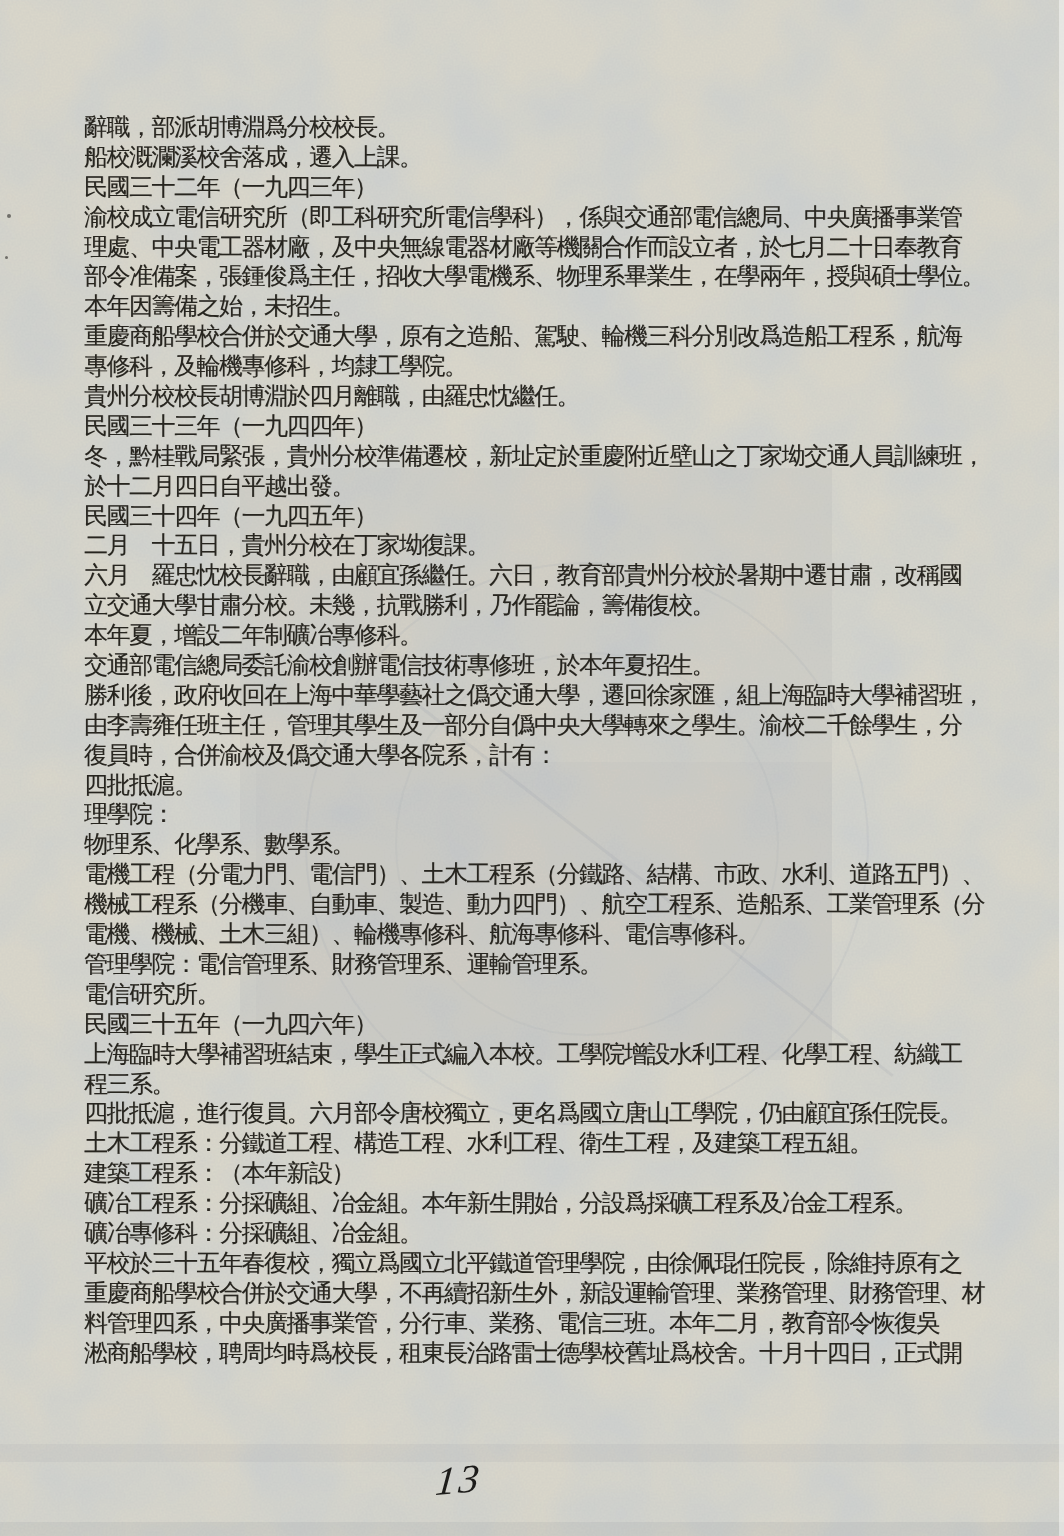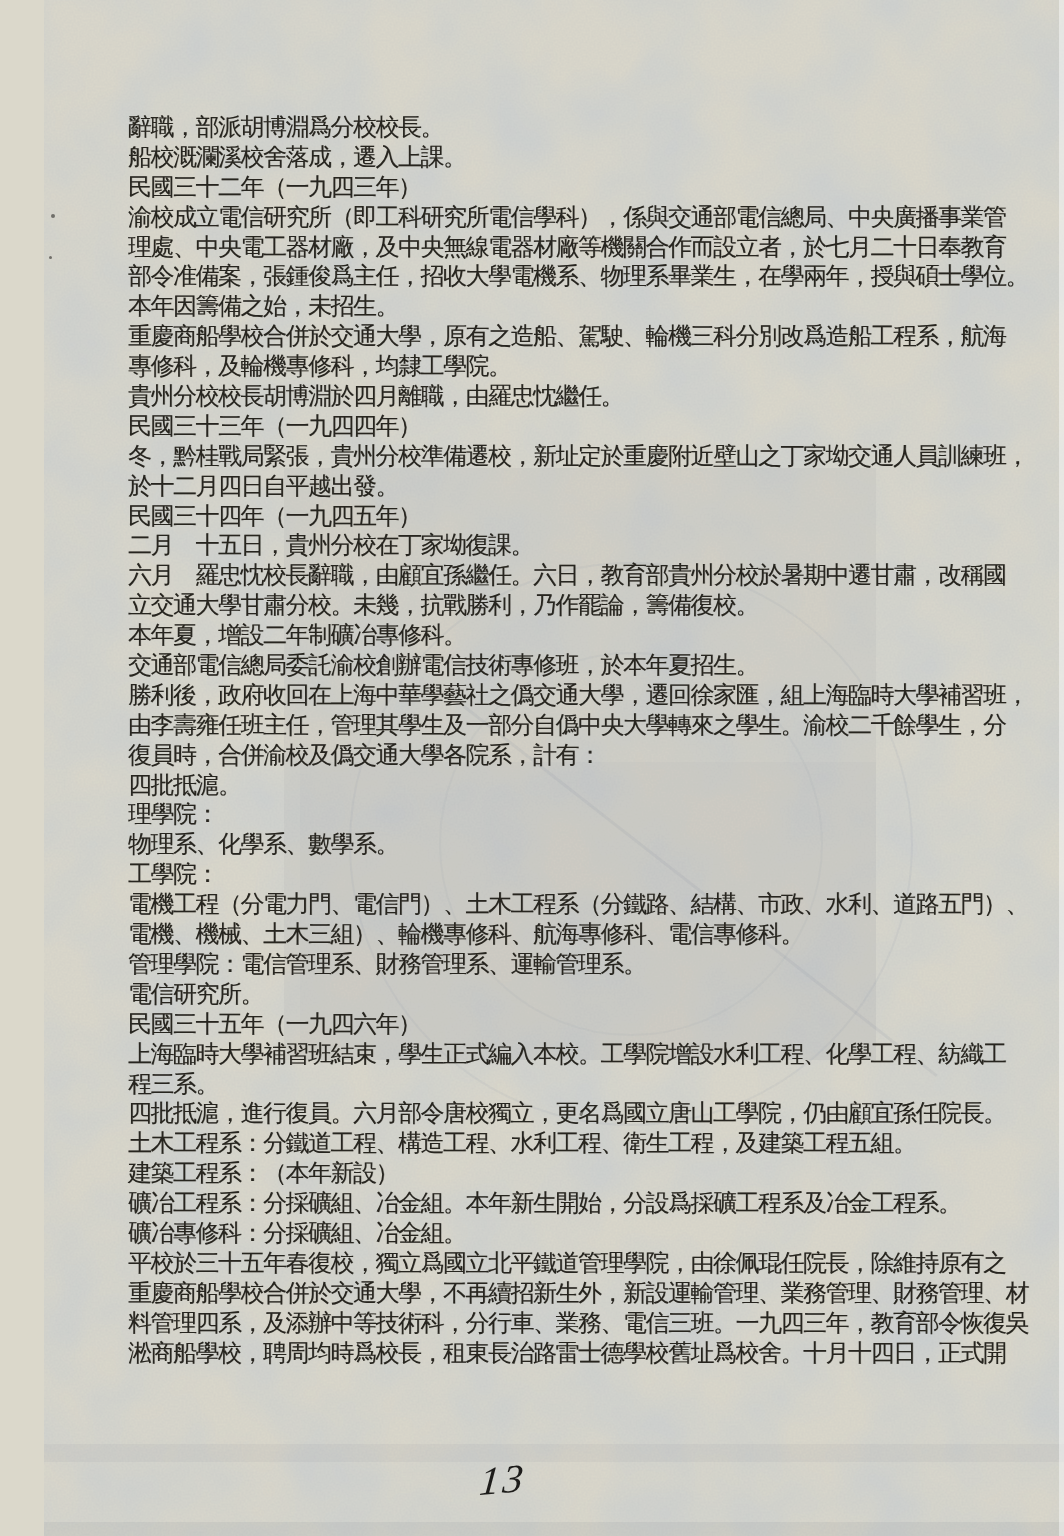--- a/index.html
+++ b/index.html
@@ -2,21 +2,21 @@
 <html><head>
 <meta charset="utf-8">
 <style>
   html,body{margin:0;padding:0;}
   body{
     width:1064px;height:1536px;
     position:relative;overflow:hidden;
     background:#dbd8cb;
     font-family:"Liberation Serif","DejaVu Serif",serif;
   }
-  .page{position:absolute;inset:0;margin-left:44px;}
+  .page{position:absolute;inset:0;}
   .texture{position:absolute;left:0;top:0;z-index:1;pointer-events:none;}
   .artifact{position:absolute;z-index:1;pointer-events:none;}
   .stain-main{left:240px;top:468px;width:592px;height:592px;background:rgba(115,125,142,0.065);}
   .stain-low{left:256px;top:762px;width:576px;height:298px;background:rgba(115,125,142,0.04);}
   .seal{border-radius:50%;}
   .seal-outer{left:305px;top:562px;width:560px;height:560px;border:2px solid rgba(140,150,165,0.10);}
   .seal-inner{left:395px;top:652px;width:380px;height:380px;border:2px solid rgba(140,150,165,0.09);}
   .streak{left:420px;top:705px;width:600px;height:3px;background:rgba(130,140,155,0.12);
           transform:rotate(38deg);transform-origin:left center;}
   .band-low{left:0;top:1444px;width:1064px;height:18px;background:rgba(125,130,142,0.08);}
@@ -91,34 +91,34 @@
       <div class="line">六月　羅忠忱校長辭職，由顧宜孫繼任。六日，教育部貴州分校於暑期中遷甘肅，改稱國</div>
       <div class="line">立交通大學甘肅分校。未幾，抗戰勝利，乃作罷論，籌備復校。</div>
       <div class="line">本年夏，增設二年制礦冶專修科。</div>
       <div class="line">交通部電信總局委託渝校創辦電信技術專修班，於本年夏招生。</div>
       <div class="line">勝利後，政府收回在上海中華學藝社之僞交通大學，遷回徐家匯，組上海臨時大學補習班，</div>
       <div class="line">由李壽雍任班主任，管理其學生及一部分自僞中央大學轉來之學生。渝校二千餘學生，分</div>
       <div class="line">復員時，合併渝校及僞交通大學各院系，計有：</div>
       <div class="line">四批抵滬。</div>
       <div class="line">理學院：</div>
       <div class="line">物理系、化學系、數學系。</div>
-      <div class="line">工學院：</div>
       <div class="line">電機工程（分電力門、電信門）、土木工程系（分鐵路、結構、市政、水利、道路五門）、</div>
+      <div class="line">機械工程系（分機車、自動車、製造、動力四門）、航空工程系、造船系、工業管理系（分</div>
       <div class="line">電機、機械、土木三組）、輪機專修科、航海專修科、電信專修科。</div>
       <div class="line">管理學院：電信管理系、財務管理系、運輸管理系。</div>
       <div class="line">電信研究所。</div>
       <div class="line">民國三十五年（一九四六年）</div>
       <div class="line">上海臨時大學補習班結束，學生正式編入本校。工學院增設水利工程、化學工程、紡織工</div>
       <div class="line">程三系。</div>
       <div class="line">四批抵滬，進行復員。六月部令唐校獨立，更名爲國立唐山工學院，仍由顧宜孫任院長。</div>
       <div class="line">土木工程系：分鐵道工程、構造工程、水利工程、衛生工程，及建築工程五組。</div>
       <div class="line">建築工程系：（本年新設）</div>
       <div class="line">礦冶工程系：分採礦組、冶金組。本年新生開始，分設爲採礦工程系及冶金工程系。</div>
       <div class="line">礦冶專修科：分採礦組、冶金組。</div>
       <div class="line">平校於三十五年春復校，獨立爲國立北平鐵道管理學院，由徐佩琨任院長，除維持原有之</div>
       <div class="line">重慶商船學校合併於交通大學，不再續招新生外，新設運輸管理、業務管理、財務管理、材</div>
-      <div class="line">料管理四系，及添辦中等技術科，分行車、業務、電信三班。一九四三年，教育部令恢復吳</div>
+      <div class="line">料管理四系，中央廣播事業管，分行車、業務、電信三班。本年二月，教育部令恢復吳</div>
       <div class="line">淞商船學校，聘周均時爲校長，租東長治路雷士德學校舊址爲校舍。十月十四日，正式開</div>
     </div>
 
   <div class="page-number">13</div>
 
 </div>
 
 </body></html>

